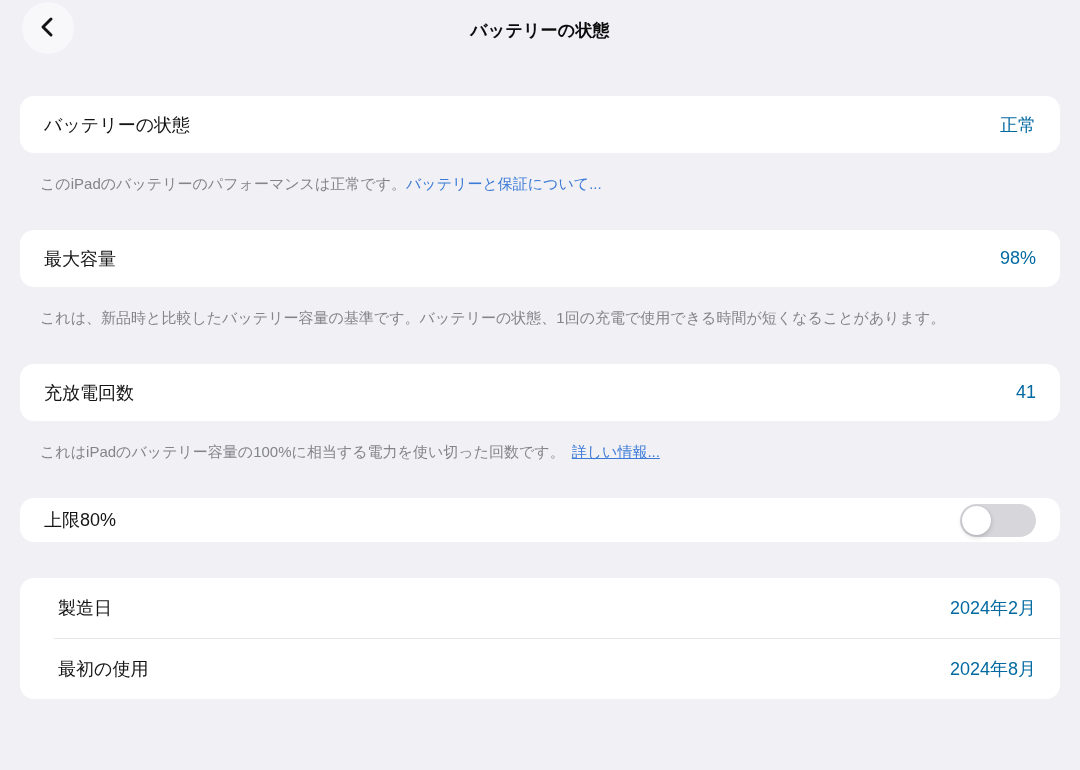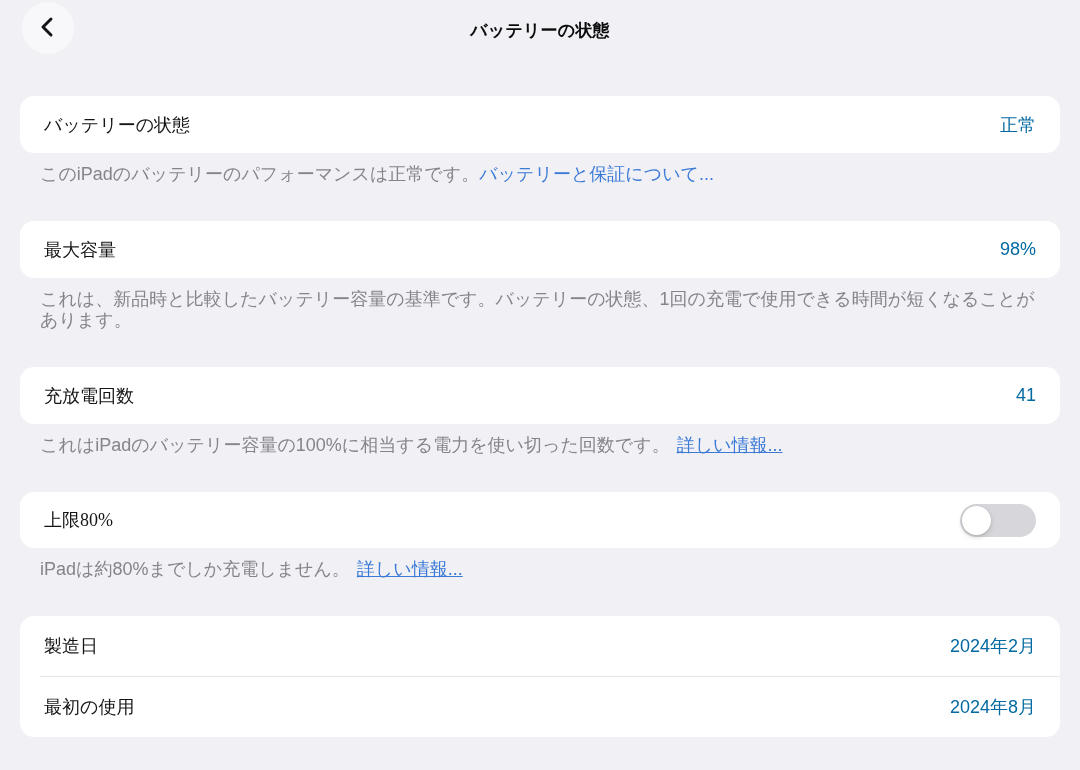--- a/index.html
+++ b/index.html
@@ -22,31 +22,31 @@
   }
   .title {
     position: absolute; left: 0; right: 0; top: 19px;
     text-align: center; font-size: 17px; font-weight: 700;
     color: #0b0b0c; letter-spacing: 0.2px;
   }
 
   
   .content { padding: 0 20px; margin-top: 40px; }
   .group { margin-bottom: 36px; }
-  .card { background: #ffffff; border-radius: 14px; }
+  .card { background: #ffffff; border-radius: 14px; padding-left: 14px; }
   .row {
     display: flex; align-items: center; justify-content: space-between;
     padding: 0 24px; height: 57px; font-size: 18px;
   }
   .row .label { color: #141416; }
   .row .value { color: #0369a1; }
-  .toggle-row { height: 56px; font-family: Liberation Serif, serif; }
+  .toggle-row { height: 44px; }
 
   .footer-note {
-    margin: 11px 20px 0; font-size: 18px; line-height: 21px;
+    margin: 20px 20px 0; font-size: 15px; line-height: 21px;
     color: #84848b;
   }
   .footer-note .link { color: #3b7ad6; text-decoration: none; cursor: pointer; }
   .footer-note .link.spaced { margin-left: 7px; text-decoration: underline; }
 
   
   .toggle {
     width: 76px; height: 33px; border-radius: 17px;
     background: #d6d6db; position: relative; cursor: pointer;
     flex-shrink: 0;
@@ -106,21 +106,20 @@
       <p class="footer-note"><span>これはiPadのバッテリー容量の100%に相当する電力を使い切った回数です。</span><a class="link spaced">詳しい情報...</a></p>
     </section>
 
     <section class="group">
       <div class="card row toggle-row">
         <span class="label">上限80%</span>
         <div class="toggle">
           <div class="knob"></div>
         </div>
       </div>
-      <p class="footer-note"><span>iPadは約80%までしか充電しません。</span><a class="link spaced">詳しい情報...</a></p>
     </section>
 
     <section class="group">
       <div class="card group-card">
         <div class="row">
           <span class="label">製造日</span>
           <span class="value">2024年2月</span>
         </div>
         <div class="divider"></div>
         <div class="row">

